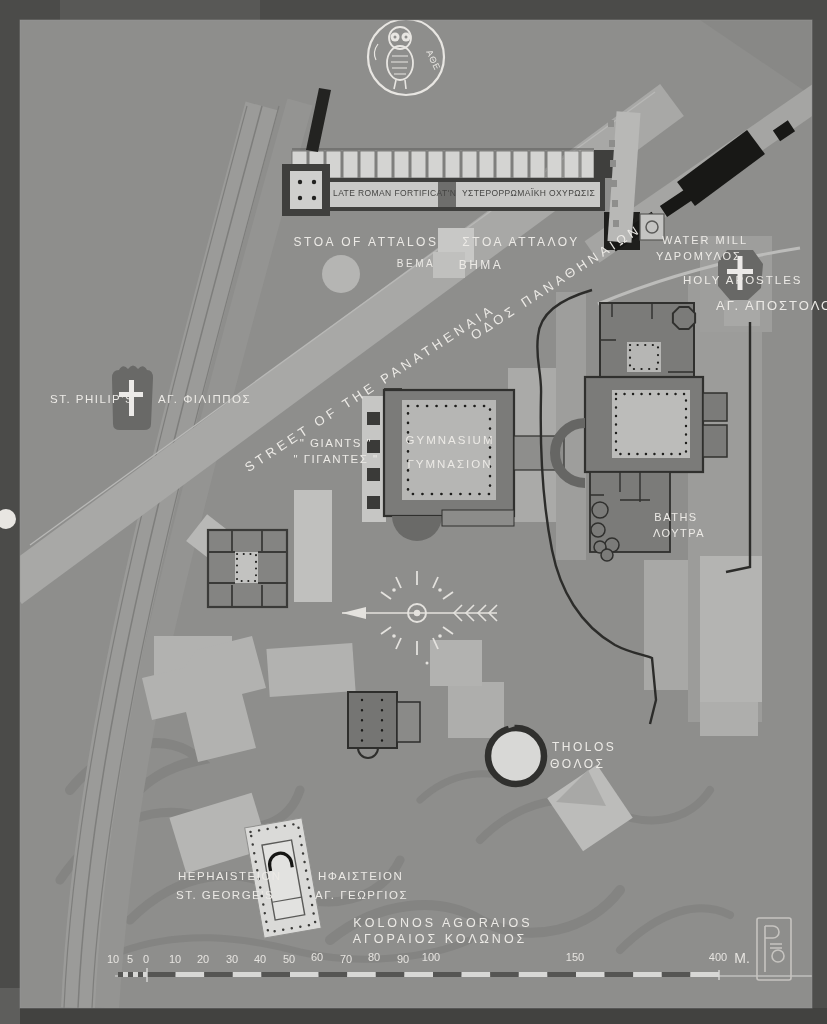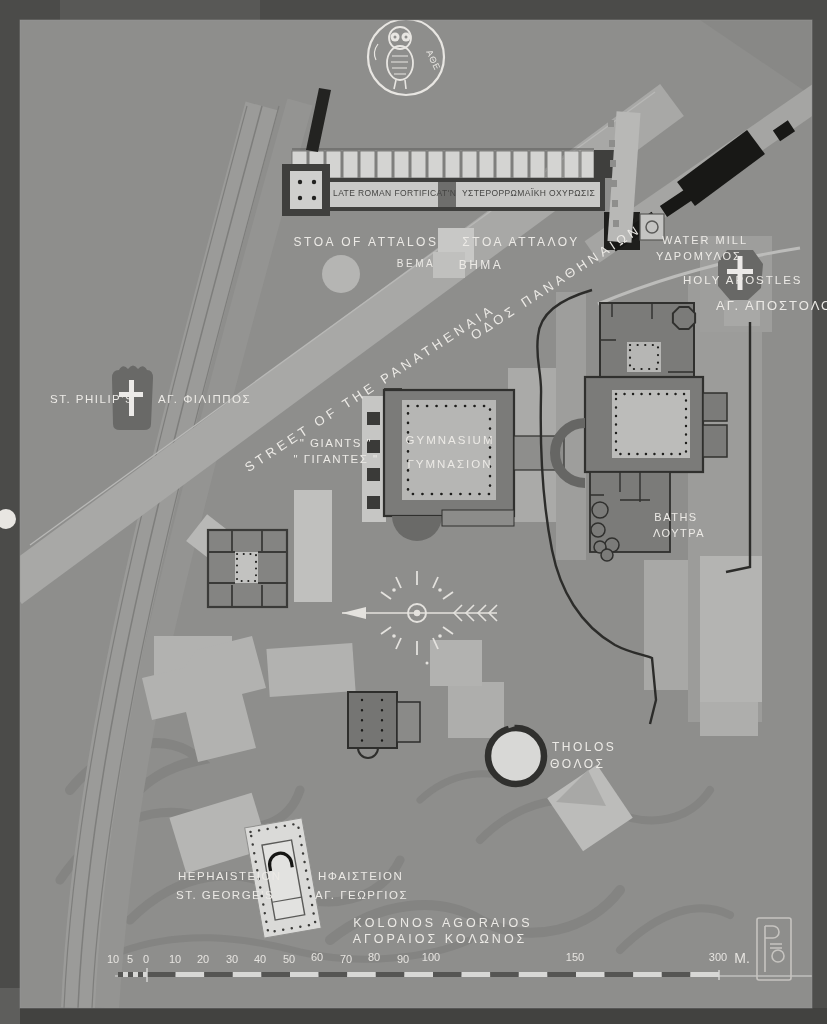--- a/index.html
+++ b/index.html
@@ -359,16 +359,16 @@
   <span class="tick" style="left:203px;top:953px;">20</span>
   <span class="tick" style="left:232px;top:953px;">30</span>
   <span class="tick" style="left:260px;top:953px;">40</span>
   <span class="tick" style="left:289px;top:953px;">50</span>
   <span class="tick" style="left:317px;top:951px;">60</span>
   <span class="tick" style="left:346px;top:953px;">70</span>
   <span class="tick" style="left:374px;top:951px;">80</span>
   <span class="tick" style="left:403px;top:953px;">90</span>
   <span class="tick" style="left:431px;top:951px;">100</span>
   <span class="tick" style="left:575px;top:951px;">150</span>
-  <span class="tick" style="left:718px;top:951px;">300</span>
+  <span class="tick" style="left:718px;top:951px;">400</span>
   <span class="tick" style="left:742px;top:950px;font-size:14px;">M.</span>
 
 </div>
 
 </body></html>

